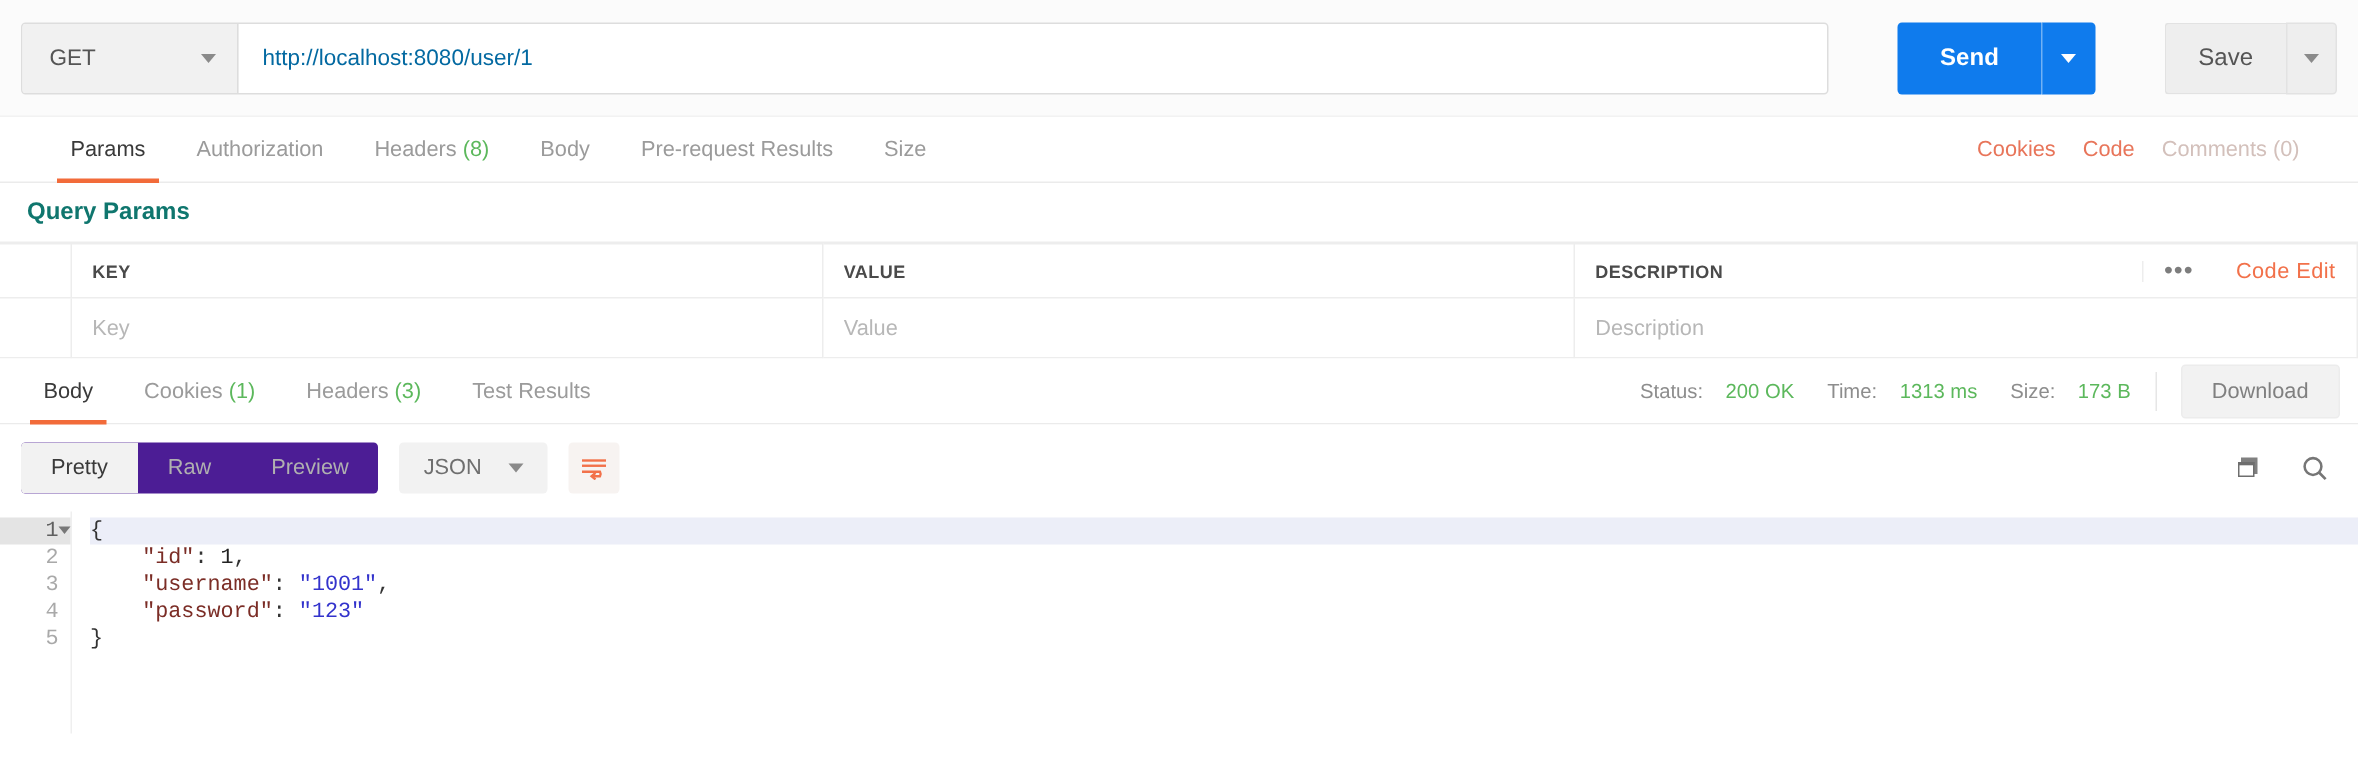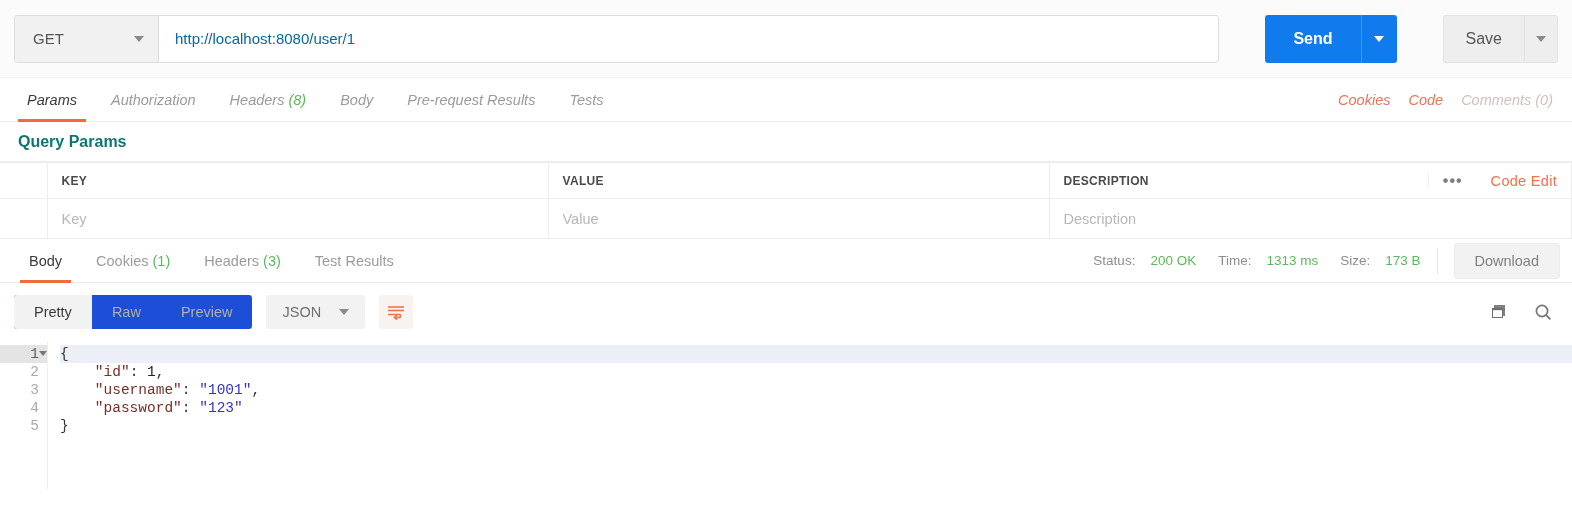--- a/index.html
+++ b/index.html
@@ -71,24 +71,23 @@
   .btn-save-caret {
     background: #eeeeee; border: 1px solid #e2e2e2;
     border-radius: 0 3px 3px 0;
     width: 34px; display: flex; align-items: center; justify-content: center;
     cursor: pointer;
   }
 
   
   .req-tabs {
     display: flex; align-items: center;
-    height: 44px; padding: 0 10px;
+    height: 44px; padding: 0 30px;
     border-bottom: 1px solid #ebebeb;
     background: #ffffff;
-    font-style: italic;
   }
   .tab {
     position: relative; height: 44px; line-height: 44px;
     padding: 0 17px; font-size: 14.5px; color: #9b9b9b;
     cursor: pointer; white-space: nowrap;
   }
   .tab.active { color: #3a3a3a; }
   .tab.active::after {
     content: ""; position: absolute; left: 8px; right: 8px; bottom: 0;
     height: 3px; background: #f26b3a;
@@ -152,21 +151,21 @@
     cursor: pointer; font-family: "Liberation Sans", sans-serif;
   }
 
   
   .body-toolbar {
     display: flex; align-items: center;
     height: 58px; padding: 0 14px;
     background: #ffffff;
   }
   .pill-group {
-    display: flex; background: #1d4ed8; border-radius: 3px; overflow: hidden;
+    display: flex; background: #4c1d95; border-radius: 3px; overflow: hidden;
   }
   .pill {
     padding: 9px 20px; font-size: 14.5px; color: #b0b0b0; cursor: pointer;
   }
   .pill.active { color: #3a3a3a; background: #f2f2f2; }
   .fmt-select {
     display: flex; align-items: center; gap: 18px;
     margin-left: 14px; padding: 9px 16px;
     background: #f2f2f2; border-radius: 3px;
     font-size: 14.5px; color: #6f6f6f; cursor: pointer;
@@ -248,21 +247,21 @@
     <span>Headers</span>
     <span class="cnt-green">(8)</span>
   </div>
   <div class="tab">
     <span>Body</span>
   </div>
   <div class="tab">
     <span>Pre-request Results</span>
   </div>
   <div class="tab">
-    <span>Tests</span>
+    <span>Size</span>
   </div>
   <div class="spacer"></div>
   <div class="link-act">Cookies</div>
   <div class="link-act">Code</div>
   <div class="link-act muted">Comments (0)</div>
 </div>
 
 <div class="qp-title">Query Params</div>
 
 <table class="tbl">

